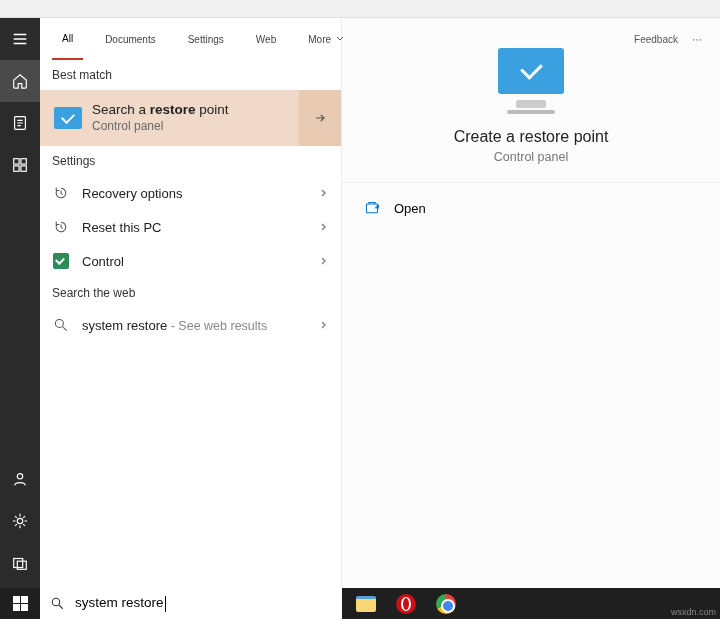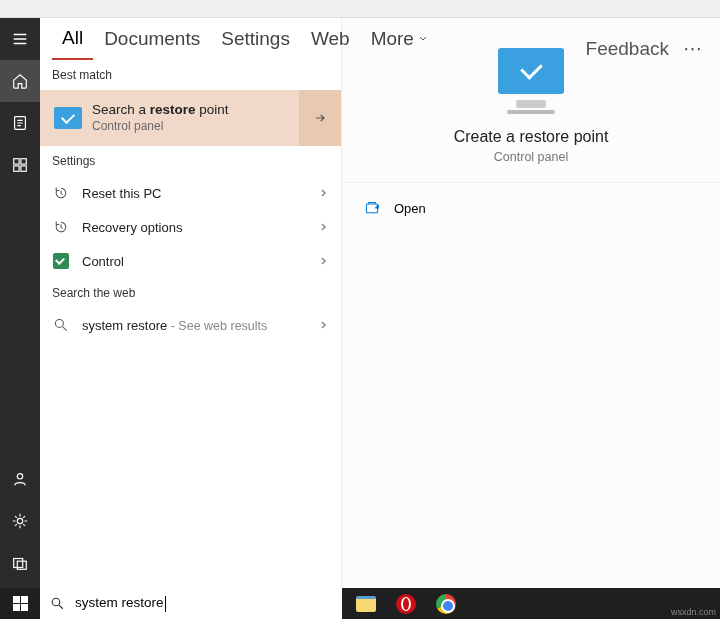--- a/index.html
+++ b/index.html
@@ -21,22 +21,22 @@
     }
     .rail-item.active { background: #4a4a4a; }
     .rail-item svg { width: 18px; height: 18px; stroke: #fff; fill: none; stroke-width: 1.3; }
     .rail-item.ham svg { stroke-width: 1.5; }
     
     .search-panel { display: flex; flex: 1; }
     
     .left-col { width: 302px; background: #fff; border-right: 1px solid #eee; display: flex; flex-direction: column; }
     
     .tabs-row {
-      display: flex; align-items: flex-end; height: 42px; padding: 0 12px; gap: 1px;
-      font-size: 19px; color: #444; position: relative;
+      display: flex; align-items: center; height: 42px; padding: 0 12px; gap: 12px;
+      font-size: 10px; color: #444; position: relative;
     }
     .tab { padding: 0 10px; height: 42px; display: flex; align-items: center; cursor: pointer; }
     .tab.active { color: #000; border-bottom: 2px solid #c0392b; }
     .more-tab svg { width: 10px; height: 10px; margin-left: 4px; }
     .feedback { margin-left: auto; color: #555; cursor: pointer; padding: 0 8px; }
     .dots { padding: 0 6px; cursor: pointer; color: #555; }
     
     .section-header {
       font-size: 12px; color: #333; padding: 8px 12px 8px; font-weight: 400;
     }
@@ -212,34 +212,34 @@
 
       <div class="section-header">Settings</div>
 
       <div class="list-item">
         <span class="li-icon">
             <svg viewBox="0 0 20 20">
               <path d="M10 4a6 6 0 1 1-5.5 3.5M4 3v4h4"></path>
               <path d="M10 7v3l2 2"></path>
             </svg>
           </span>
-        <span class="li-label">Reset this PC</span>
+        <span class="li-label">Recovery options</span>
         <span class="li-chevron"><svg viewBox="0 0 10 10">
               <path d="M3 2l3 3-3 3"></path>
             </svg></span>
       </div>
 
       <div class="list-item">
         <span class="li-icon">
             <svg viewBox="0 0 20 20">
               <path d="M10 4a6 6 0 1 1-5.5 3.5M4 3v4h4"></path>
               <path d="M10 7v3l2 2"></path>
             </svg>
           </span>
-        <span class="li-label">Recovery options</span>
+        <span class="li-label">Reset this PC</span>
         <span class="li-chevron"><svg viewBox="0 0 10 10">
               <path d="M3 2l3 3-3 3"></path>
             </svg></span>
       </div>
 
       <div class="list-item">
         <span class="li-icon">
             <span class="recovery-icon"></span>
           </span>
         <span class="li-label">Control</span>

